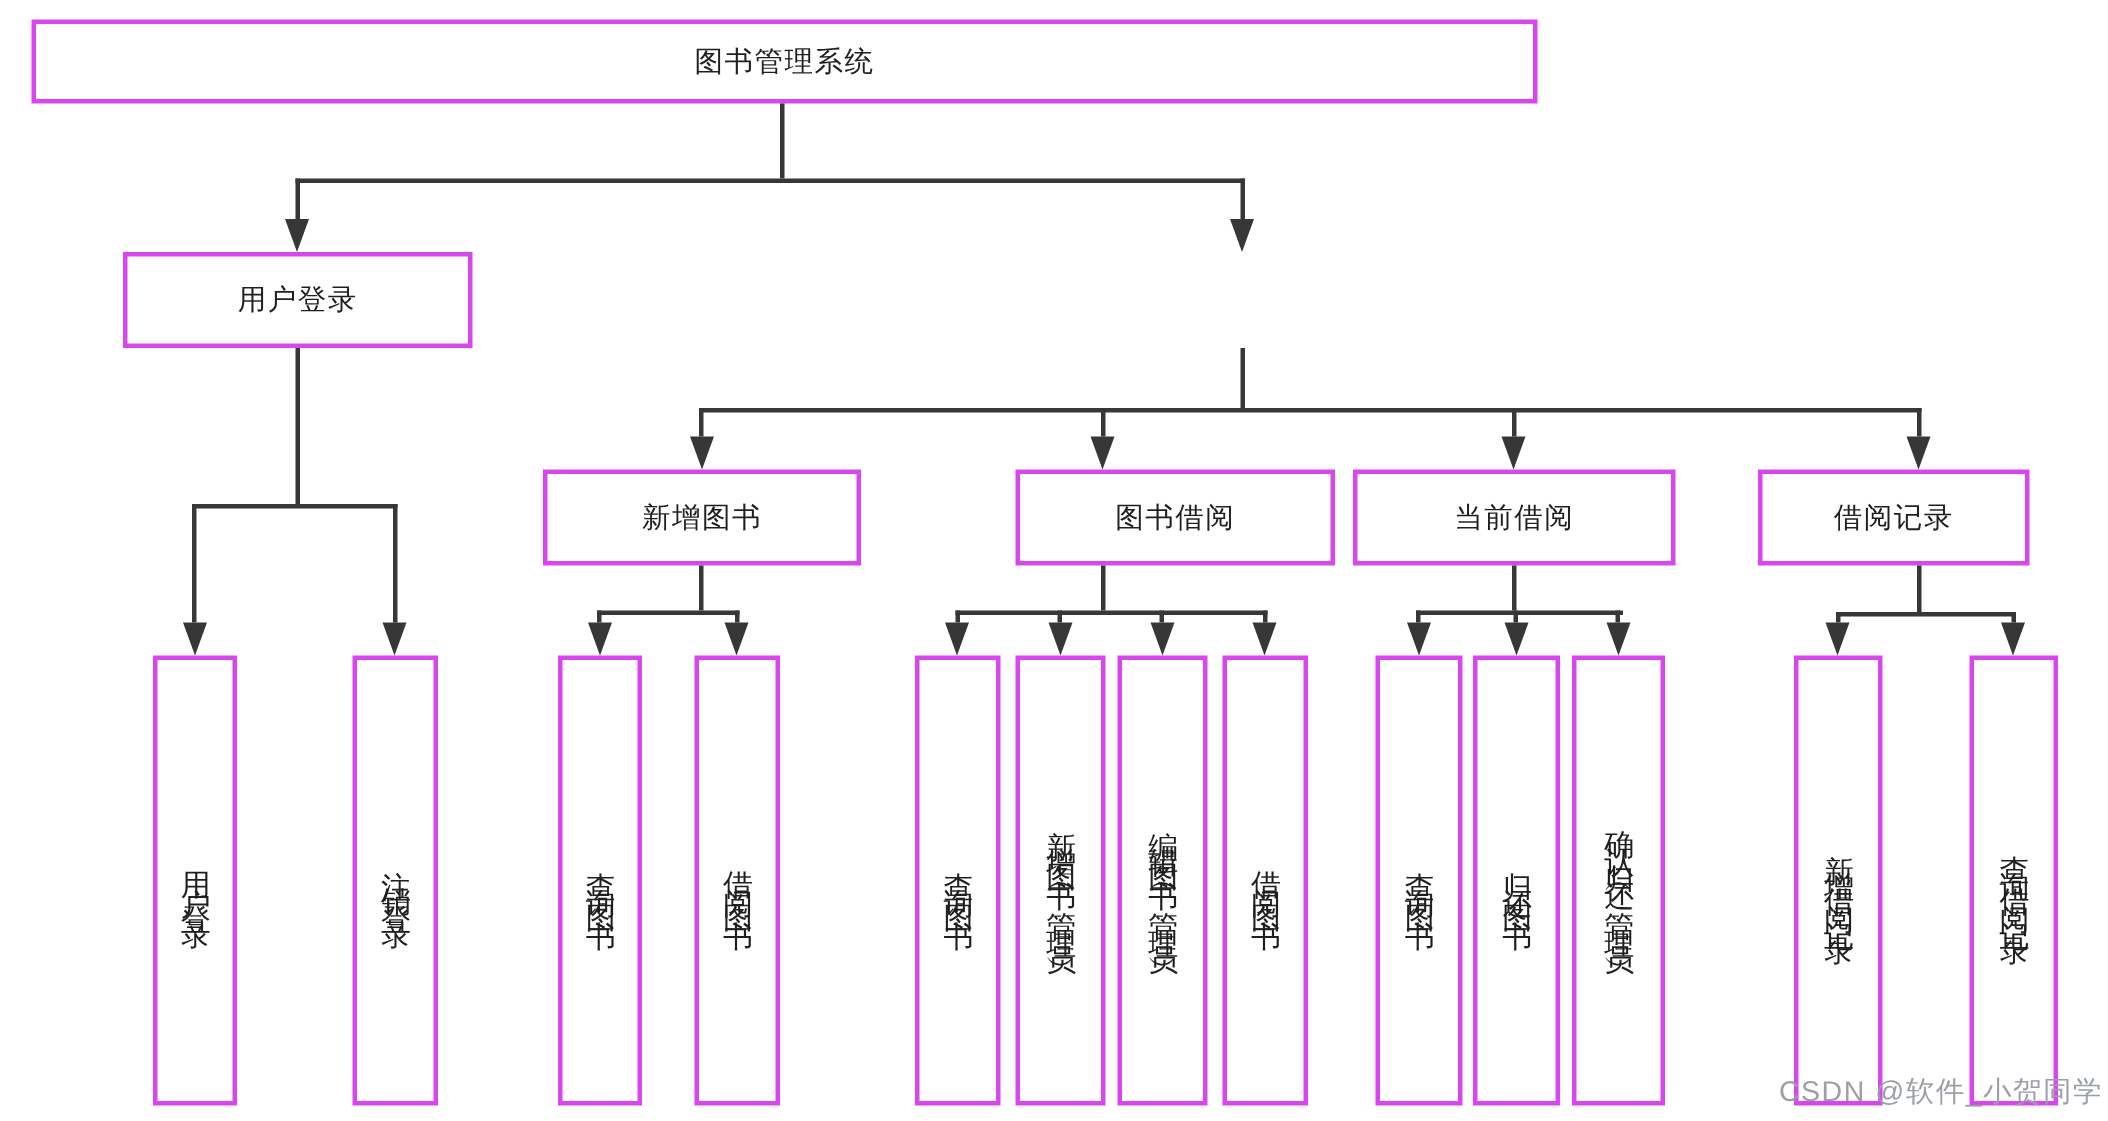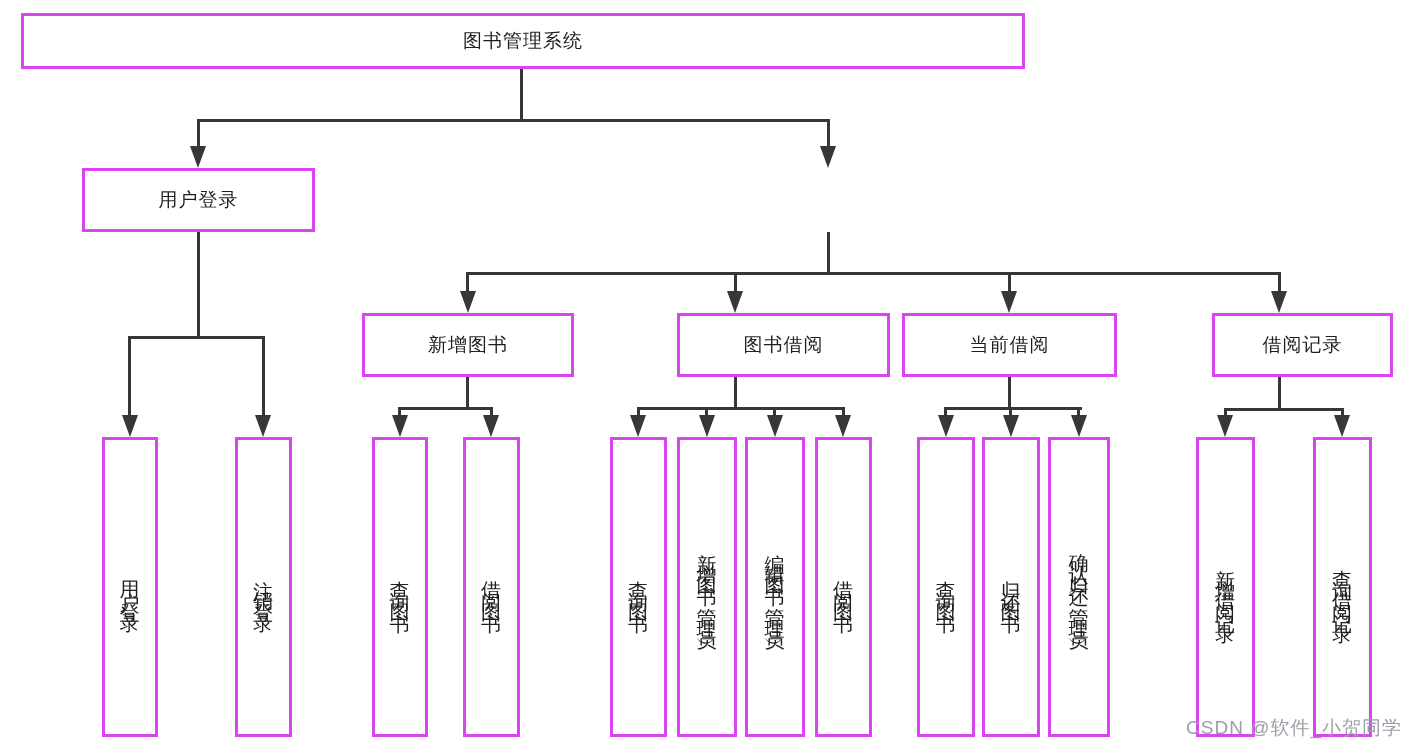--- a/index.html
+++ b/index.html
@@ -54,21 +54,21 @@
 
 <div id="canvas">
 
   <div class="box" style="left:21px;top:13px;width:1004px;height:56px;">图书管理系统</div>
 
   <div class="box" style="left:82px;top:168px;width:233px;height:64px;">用户登录</div>
 
   <div class="box" style="left:362px;top:313px;width:212px;height:64px;">新增图书</div>
   <div class="box" style="left:629px;top:313px;width:213px;height:64px;margin-left:48px;">图书借阅</div>
   <div class="box" style="left:902px;top:313px;width:215px;height:64px;">当前借阅</div>
-  <div class="box" style="left:1172px;top:313px;width:181px;height:64px;margin-left:40px;">借阅记录</div>
+  <div class="box" style="left:1172px;top:313px;width:181px;height:64px;">借阅记录</div>
 
   <div class="box vbox" style="left:102px;top:437px;width:56px;height:300px;">用户登录</div>
   <div class="box vbox" style="left:235px;top:437px;width:57px;height:300px;">注销登录</div>
 
   <div class="box vbox" style="left:372px;top:437px;width:56px;height:300px;">查询图书</div>
   <div class="box vbox" style="left:463px;top:437px;width:57px;height:300px;">借阅图书</div>
 
   <div class="box vbox" style="left:610px;top:437px;width:57px;height:300px;">查询图书</div>
   <div class="box vbox" style="left:677px;top:437px;width:60px;height:300px;">新增图书（管理员）</div>
   <div class="box vbox" style="left:745px;top:437px;width:60px;height:300px;">编辑图书（管理员）</div>

